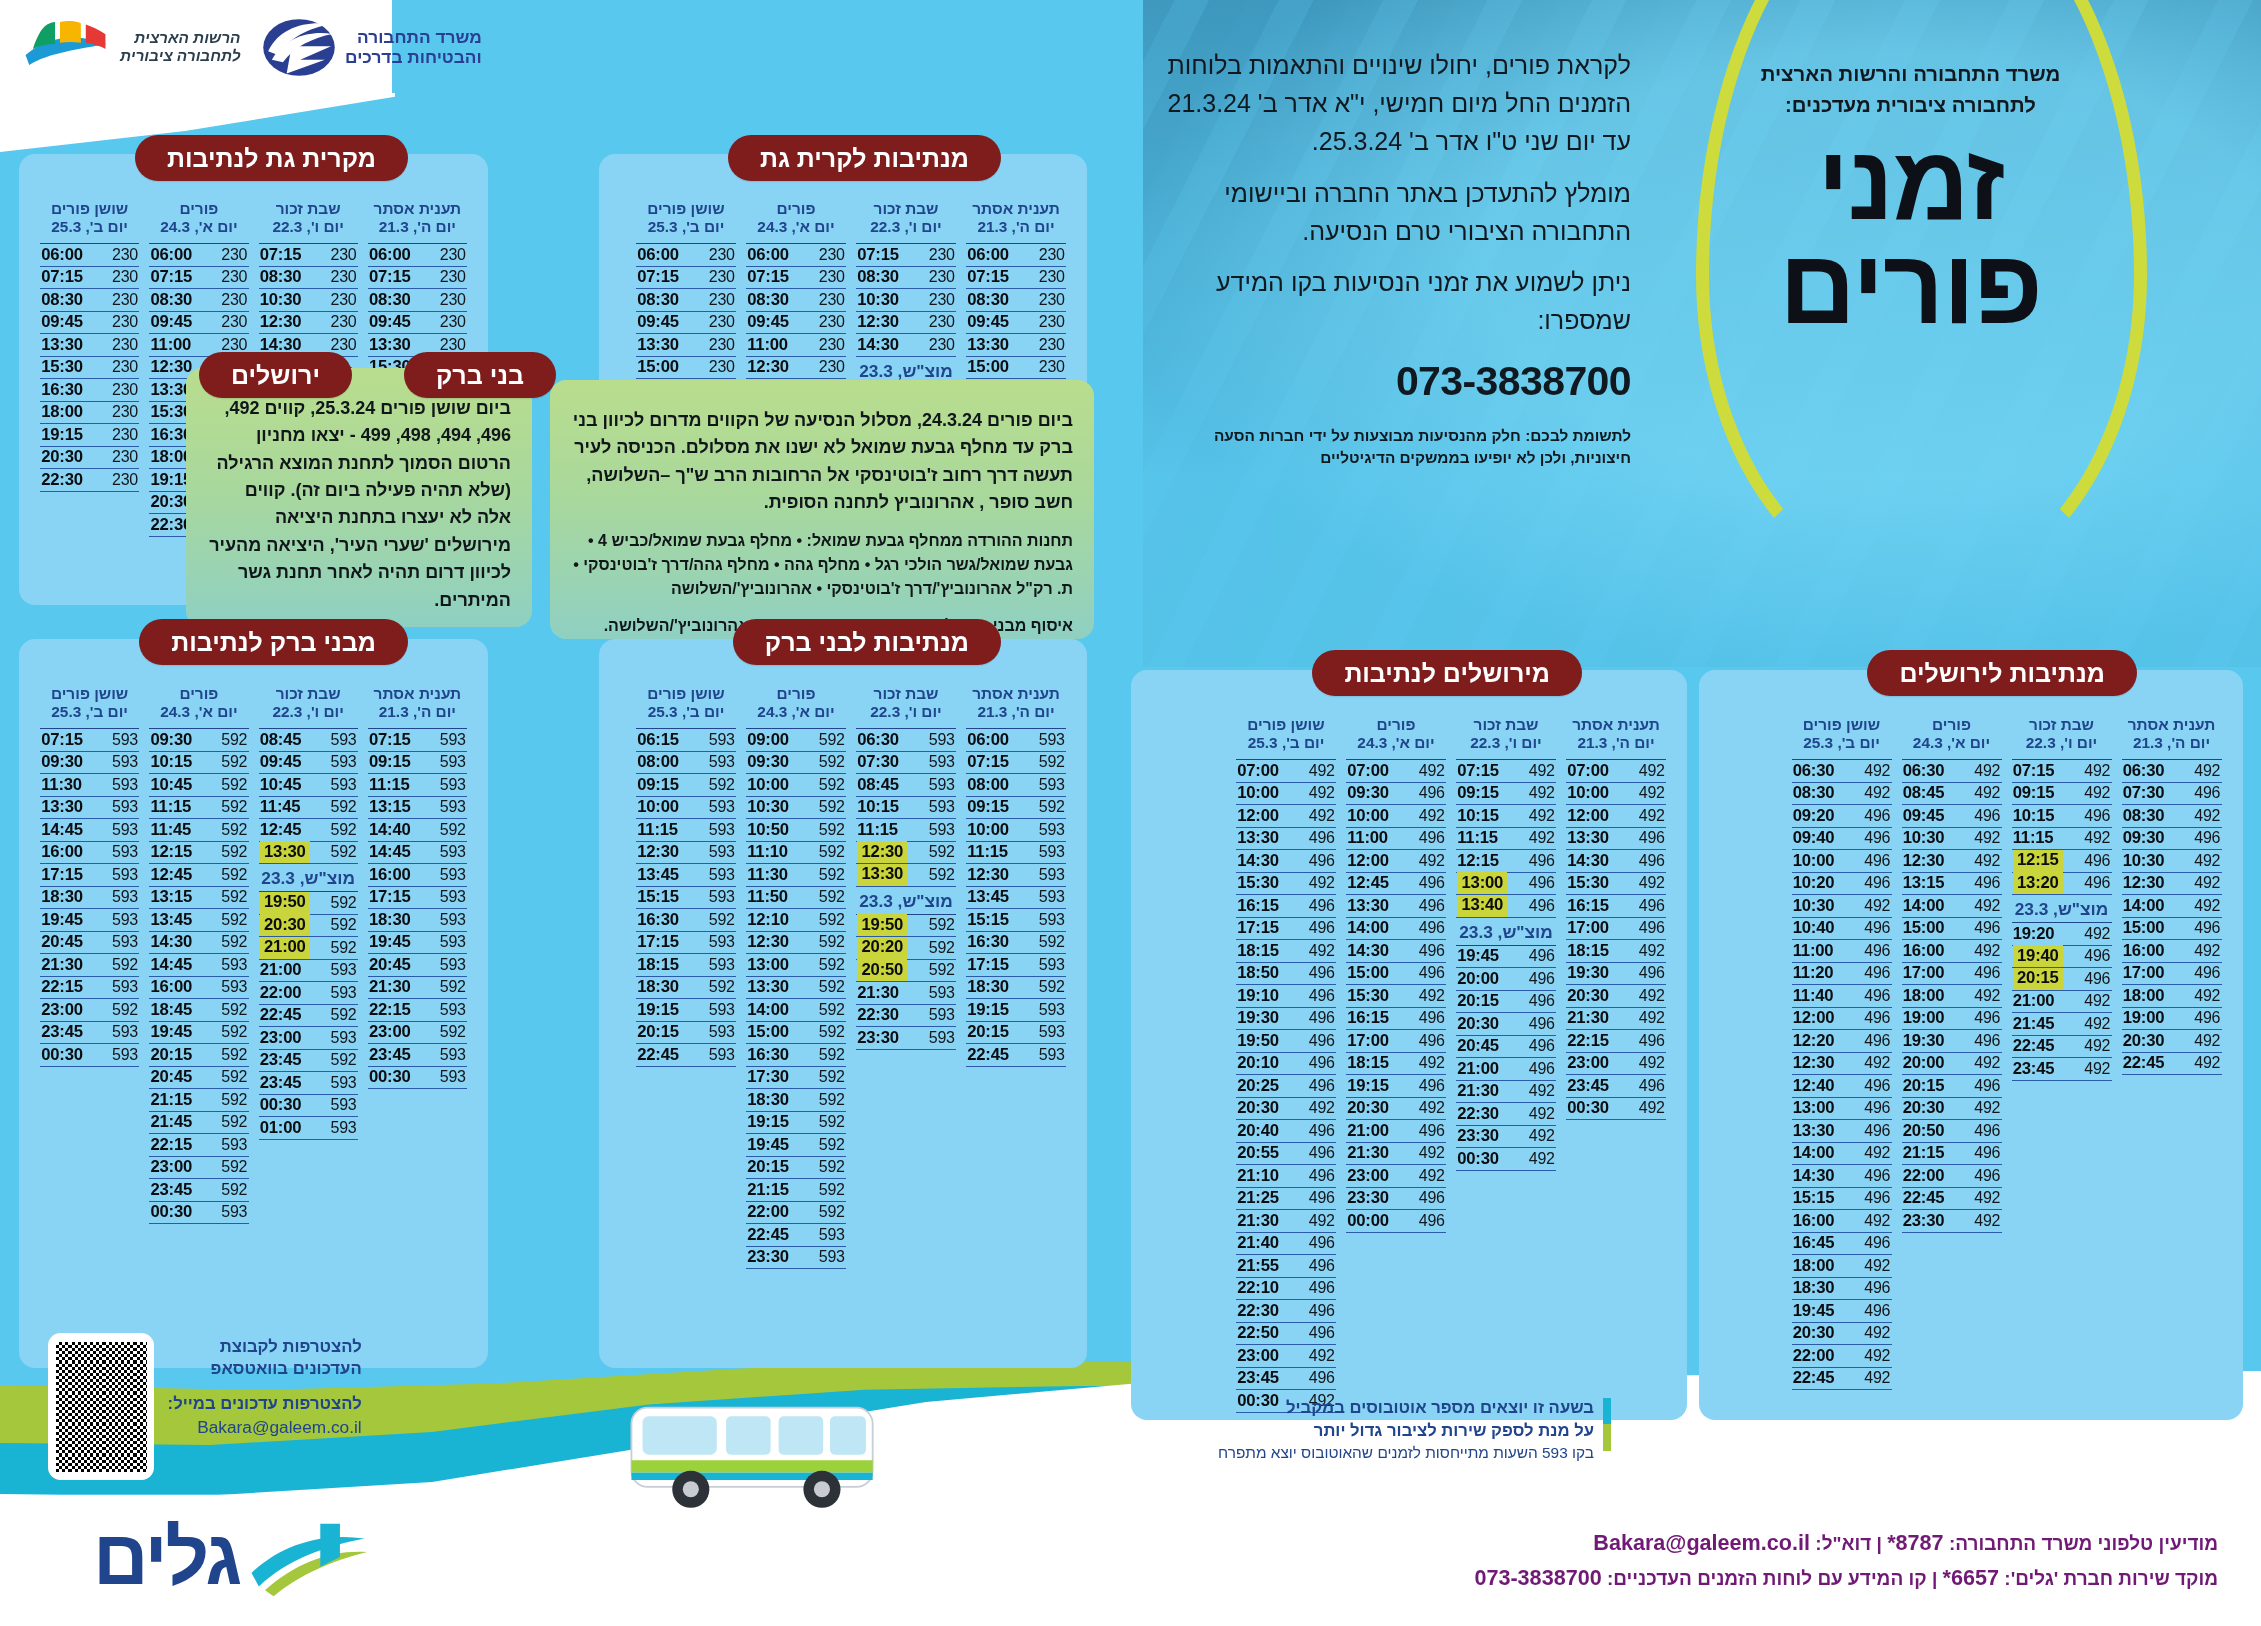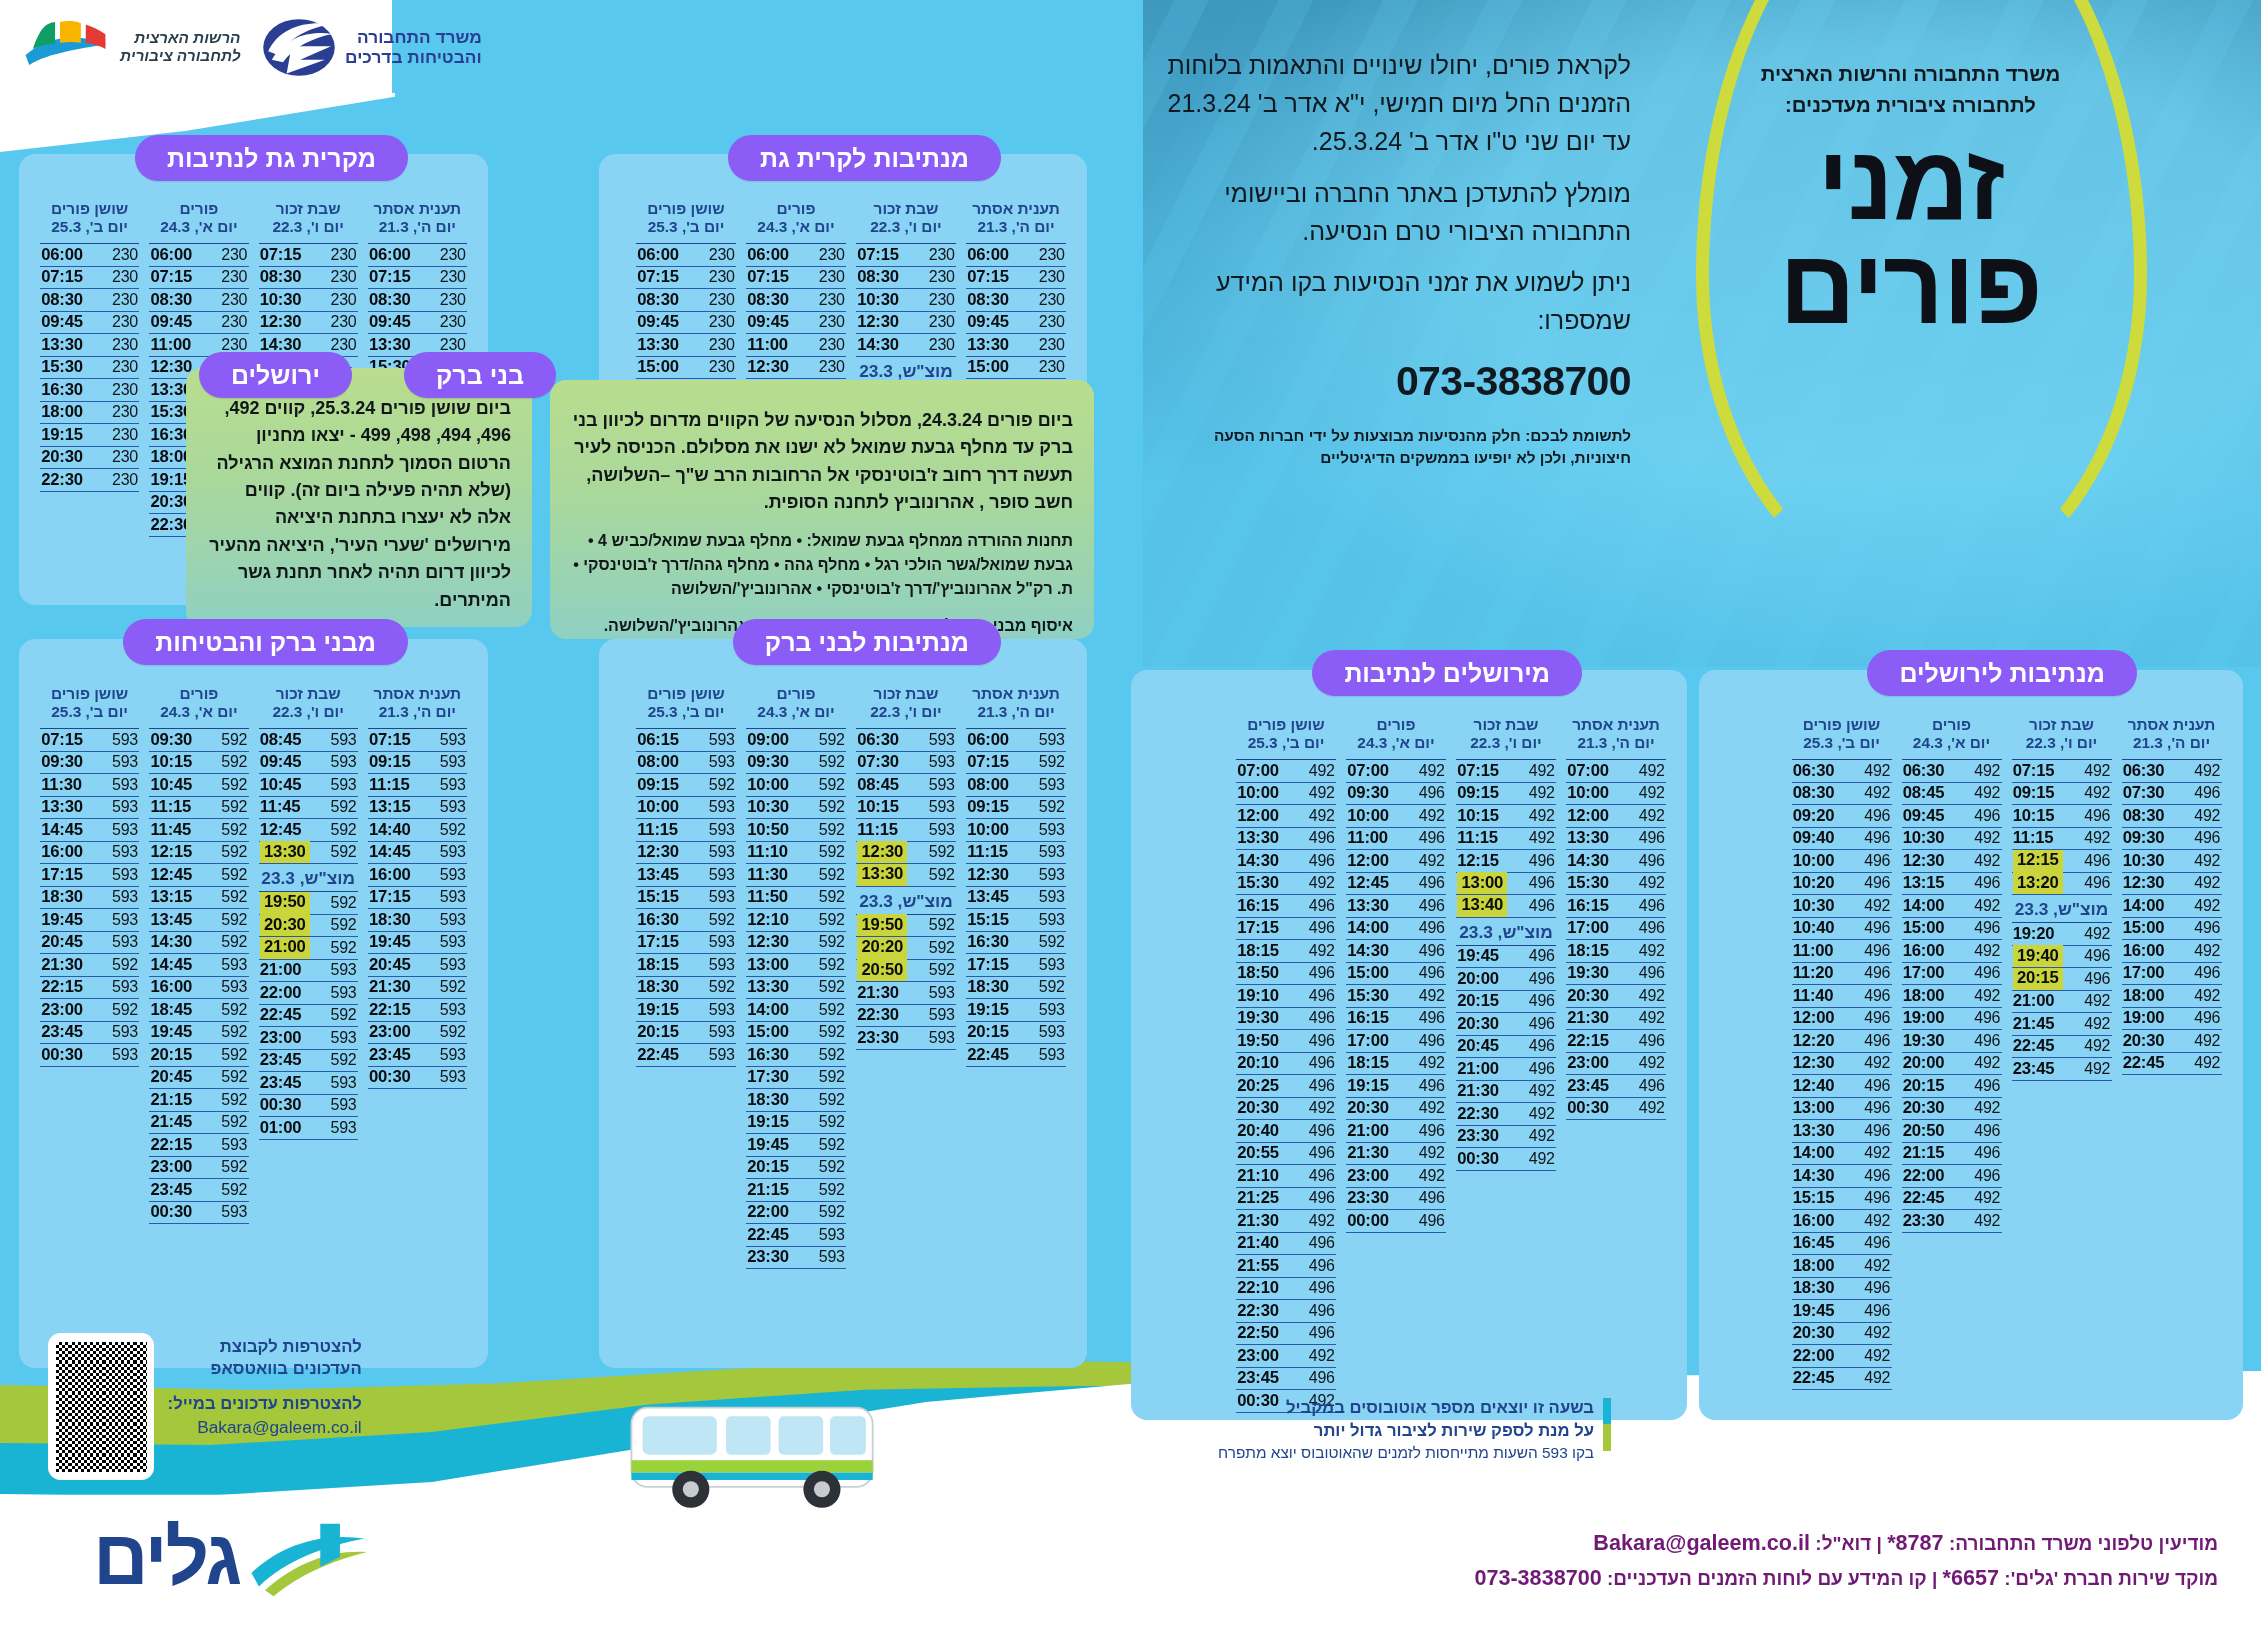--- a/index.html
+++ b/index.html
@@ -79,21 +79,21 @@
   #intro{
     position:absolute; right:630px; top:46px; width:469px; z-index:7; text-align:right;
   }
   #intro p{ color:#101820; font-size:25px; font-weight:normal; line-height:1.52; }
   #intro .phone{ font-size:41px; font-weight:bold; letter-spacing:-0.6px; margin-top:11px;}
   #intro .small{ font-size:15.4px; font-weight:bold; line-height:1.45; margin-top:12.4px;}
   #intro .spacer{ height:13.6px; }
 
   
   .pill{
-    background:#8b5cf6; color:#fff; font-weight:bold; font-size:25px;
+    background:#7f1d1d; color:#fff; font-weight:bold; font-size:25px;
     border-radius:23.5px; padding:8.6px 32px; display:inline-block; white-space:nowrap;
     box-shadow:0 1.2px 0 rgba(0,0,0,.08);
   }
   .pill-wrap{ position:absolute; text-align:center; z-index:9; }
 
   
   .panel{
     position:absolute; background:#89d3f4; border-radius:16px; z-index:4;
   }
   .panel-inner{ display:flex; flex-direction:row; justify-content:flex-start; padding:46px 16px 13.6px 16px; gap:0; }
@@ -943,21 +943,21 @@
           <span class="t">23:45</span>
         </div>
         <div class="row">
           <span class="l">593</span>
           <span class="t">00:30</span>
         </div>
       </div>
     </div>
 </div>
 <div class="pill-wrap" style="right:1853px; top:619px;">
-  <span class="pill">מבני ברק והבטיחות</span>
+  <span class="pill">מבני ברק לנתיבות</span>
 </div>
 
 <div class="panel" id="panel-3" style="right:1174px; top:639px; width:488px; height:729px;">
   <div class="panel-inner">
       <div class="col">
         <div class="col-head">
           <div>תענית אסתר</div>
           <div>יום ה', 21.3</div>
         </div>
         <div class="row">

